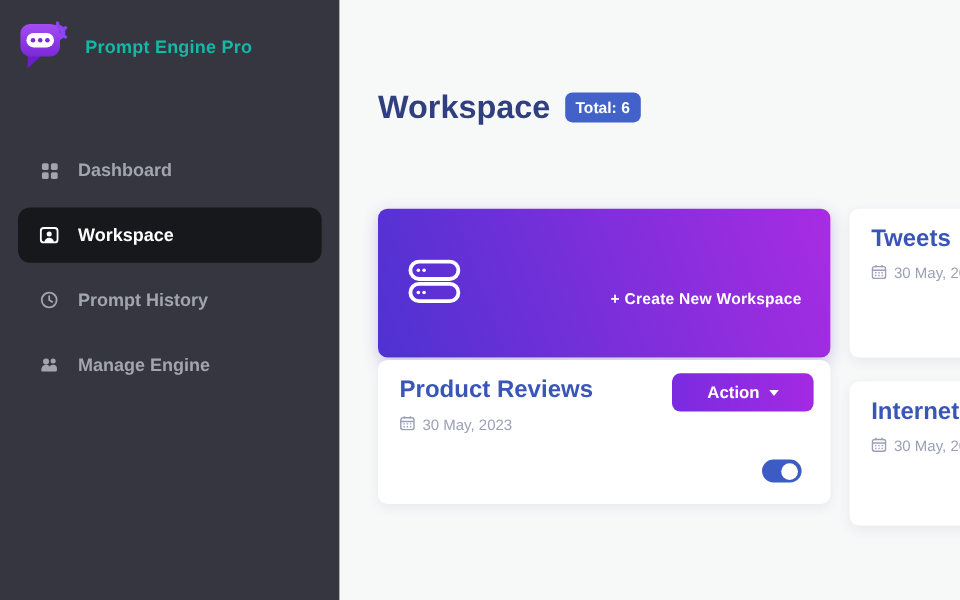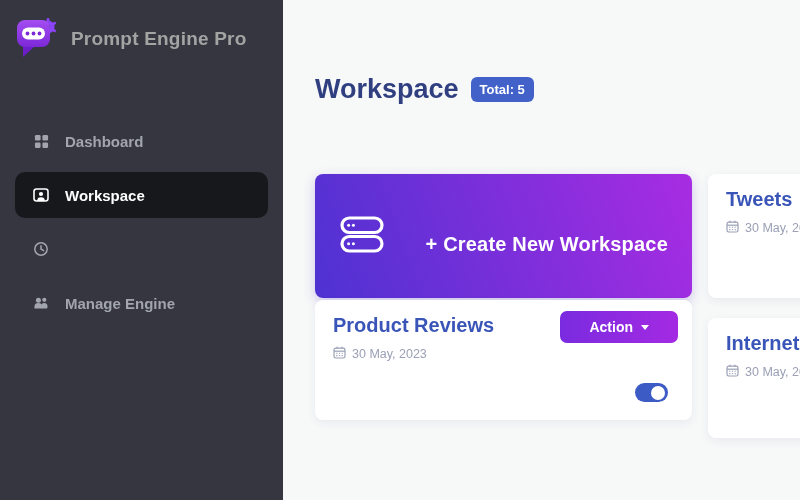--- a/index.html
+++ b/index.html
@@ -13,21 +13,21 @@
   
   .sidebar {
     width:283px; height:500px; flex-shrink:0;
     background:#35363f;
     position:relative;
   }
   .logo-row {
     display:flex; align-items:center; gap:11px;
     padding:14px 12px 0 14px;
   }
-  .logo-text { color:#a3a3a3; font-size:19px; font-weight:bold; letter-spacing:.2px; }
+  .logo-text { color:#14b8a6; font-size:15px; font-weight:bold; letter-spacing:.2px; }
   .menu {
     margin-top:54px; padding:0 15px;
     display:flex; flex-direction:column; gap:8px;
     list-style:none;
   }
   .menu-item {
     height:46px; border-radius:10px;
     display:flex; align-items:center; gap:16px;
     padding:0 18px;
     color:#a2a5ad; font-size:15px; font-weight:bold;
@@ -52,21 +52,21 @@
   .create-card {
     position:absolute; left:32px; top:174px; width:377px; height:124px;
     border-radius:8px;
     background:linear-gradient(70deg,#4e32d2 0%,#a82ce2 100%);
     box-shadow:0 4px 12px rgba(80,50,200,.25);
     cursor:pointer;
   }
   .create-card .server-icon { position:absolute; left:25px; top:42px; }
   .create-label {
     position:absolute; right:24px; bottom:42px;
-    color:#ffffff; font-size:20px; font-weight:600; letter-spacing:.2px;margin-top:20px;
+    color:#ffffff; font-size:13px; font-weight:600; letter-spacing:.2px;margin-top:20px;
   }
 
   .ws-card {
     position:absolute; width:377px;
     background:#ffffff; border-radius:8px;
     box-shadow:0 3px 10px rgba(50,60,110,.07);
     padding:14px 18px;
     cursor:pointer;
   }
   .ws-card.pos-r1 { left:425px; top:174px; height:124px; }
@@ -171,20 +171,21 @@
       </span>
       <span>Workspace</span>
     </li>
     <li class="menu-item">
       <span class="mi-icon">
         <svg width="16" height="16" viewBox="0 0 16 16" fill="none" stroke="#a2a5ad" stroke-width="1.5" stroke-linecap="round">
           <circle cx="8" cy="8" r="6.2"></circle>
           <path d="M8 4.8 V8 L10.6 9.6"></path>
         </svg>
       </span>
+      <span>Prompt History</span>
     </li>
     <li class="menu-item">
       <span class="mi-icon">
         <svg width="16" height="16" viewBox="0 0 16 16">
           <defs>
               <clipPath id="usclip">
                 <rect x="0" y="0" width="16" height="13.5"></rect>
               </clipPath>
             </defs>
           <g clip-path="url(#usclip)" fill="#a2a5ad">
@@ -197,21 +198,21 @@
       </span>
       <span>Manage Engine</span>
     </li>
   </ul>
 </aside>
 
 <main class="main">
 
   <div class="page-header">
     <h1 class="page-title">Workspace</h1>
-    <span class="total-badge">Total: 5</span>
+    <span class="total-badge">Total: 6</span>
   </div>
 
   <div class="create-card">
     <span class="server-icon">
       <svg width="44" height="37" viewBox="0 0 44 37" fill="none">
         <rect x="2" y="2" width="40" height="14.5" rx="7.2" stroke="#ffffff" stroke-width="3.2"></rect>
         <circle cx="8.6" cy="9.2" r="1.5" fill="#ffffff"></circle>
         <circle cx="13.4" cy="9.2" r="1.5" fill="#ffffff"></circle>
         <rect x="2" y="20.5" width="40" height="14.5" rx="7.2" stroke="#ffffff" stroke-width="3.2"></rect>
         <circle cx="8.6" cy="27.7" r="1.5" fill="#ffffff"></circle>

